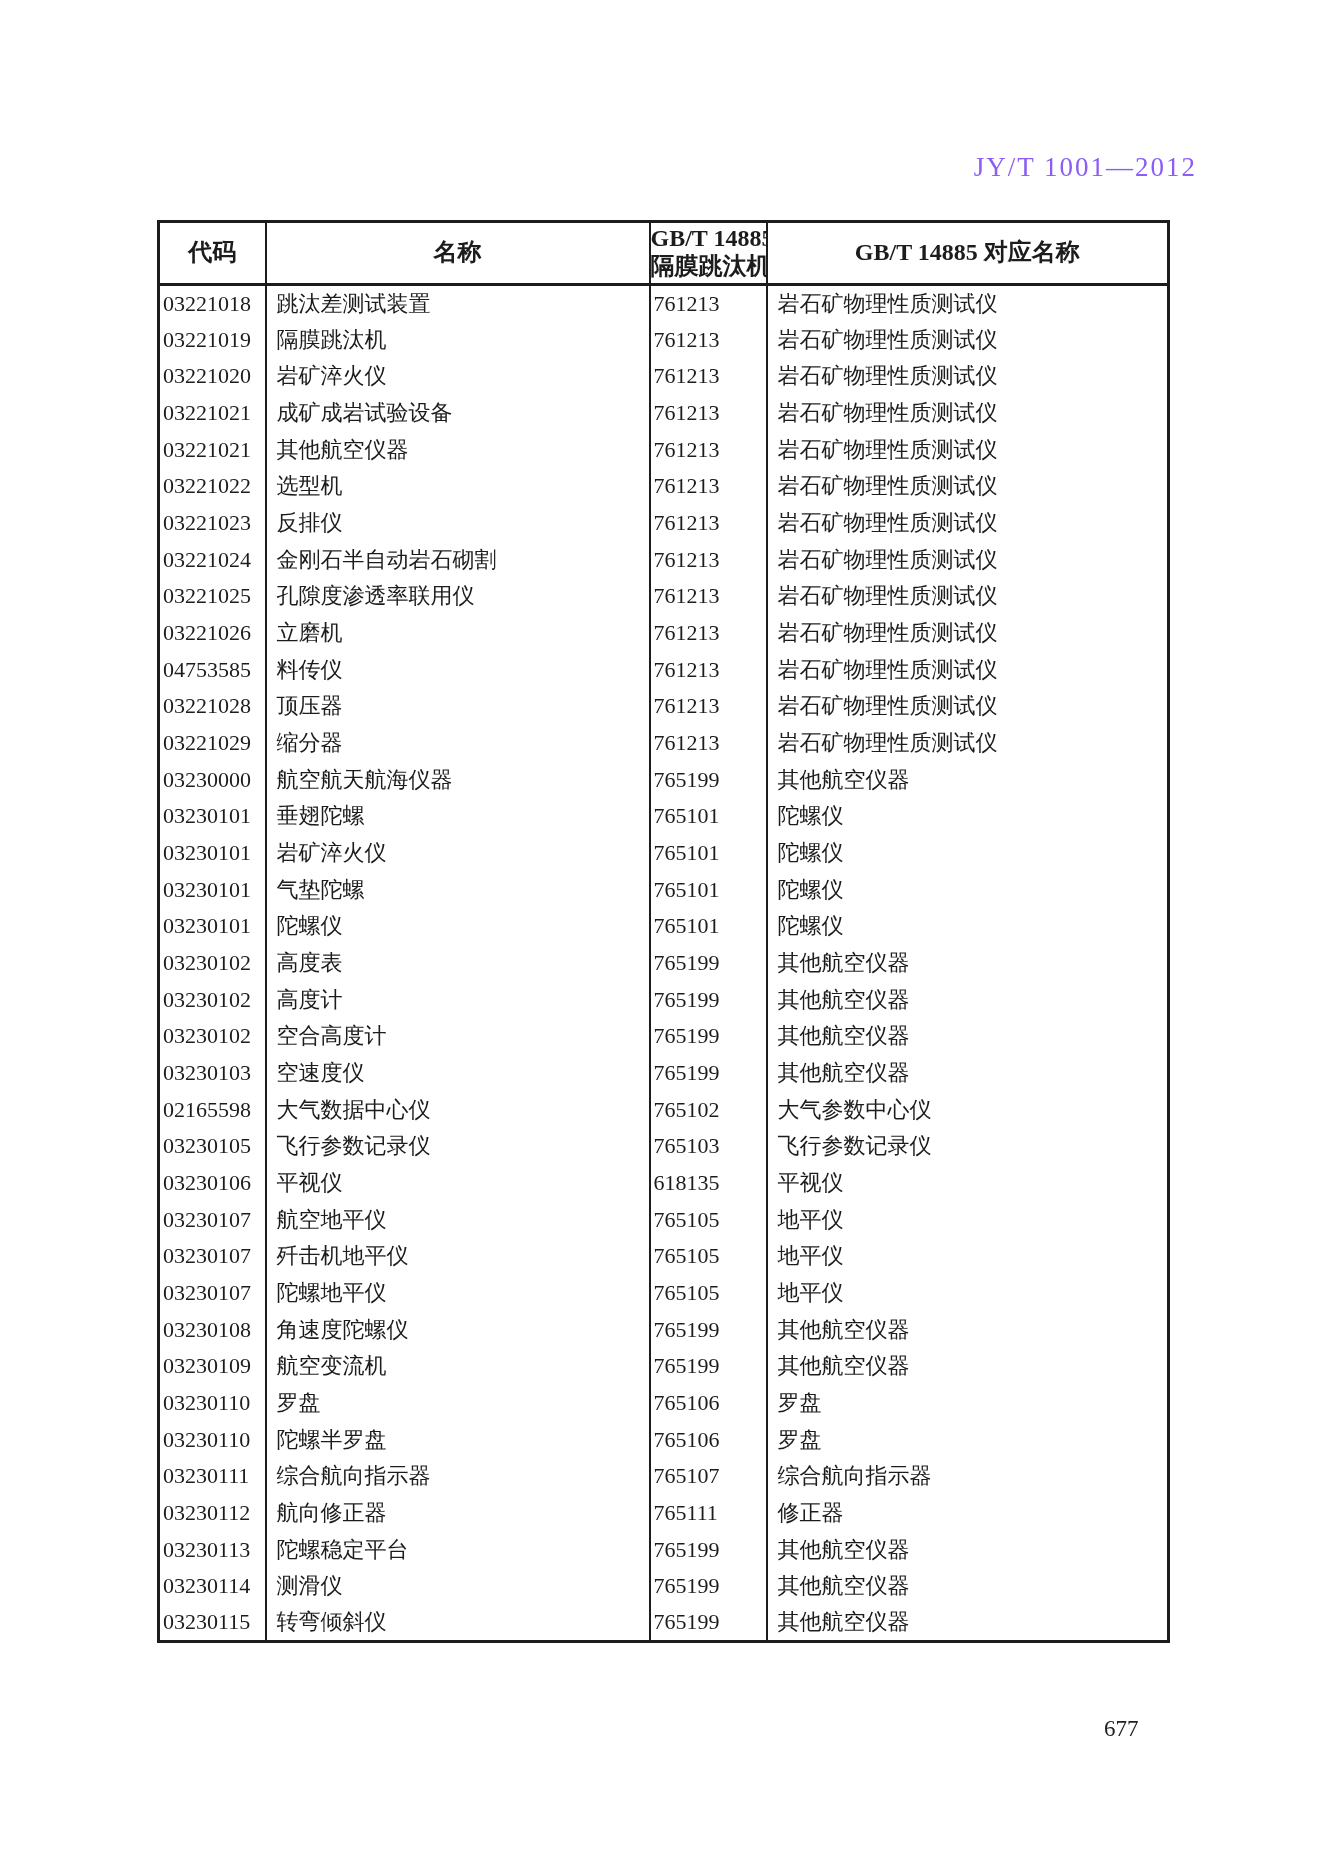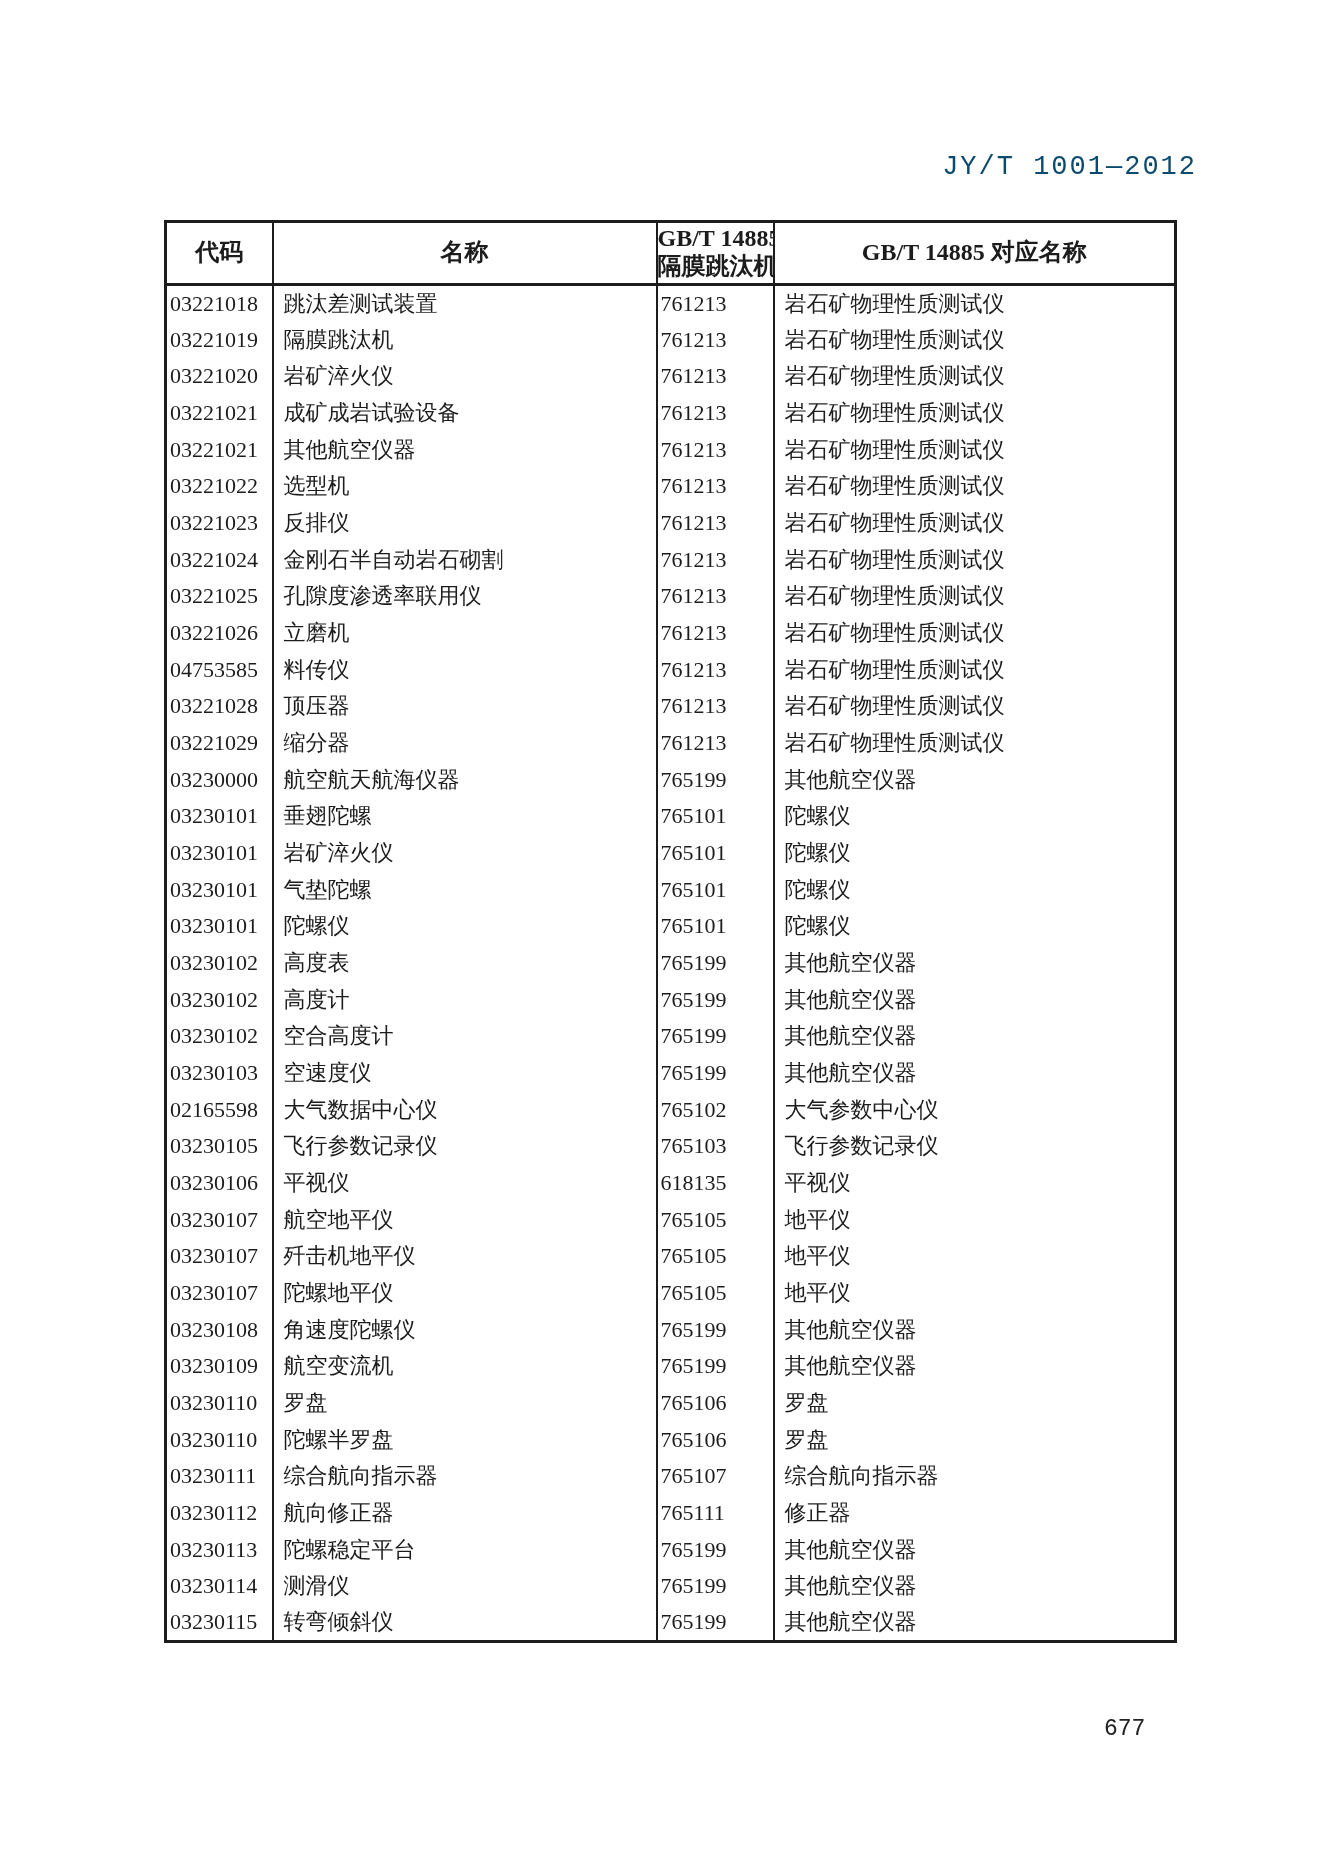--- a/index.html
+++ b/index.html
@@ -10,26 +10,26 @@
     position: relative;
     font-family: "Liberation Serif", "DejaVu Serif", serif;
     color: #1c1c1c;
   }
   .doc-number {
     position: absolute;
     top: 152px;
     right: 126px;
     font-size: 27px;
     letter-spacing: 2px;
-    font-family: Liberation Mono, monospace;
-    color: #0c4a6e;
+    font-family: Liberation Serif, serif;
+    color: #8b5cf6;
   }
   .mapping-table-wrap {
     position: absolute;
-    left: 164px;
+    left: 157px;
     top: 220px;
     width: 992px;
   }
   table.mapping-table {
     width: 100%;
     border-collapse: collapse;
     table-layout: fixed;
     border: 3px solid #1c1c1c;
   }
   table.mapping-table th,
@@ -55,21 +55,21 @@
     font-weight: normal;
   }
   td.cell-code { padding-left: 3px; text-align: left; }
   td.cell-name { padding-left: 10px; text-align: left; }
   .hdr-two-line span { display: block; }
   .page-number {
     position: absolute;
     top: 1716px;
     left: 1104px;
     font-size: 23px;
-    font-family: Liberation Mono, monospace;
+    font-family: Liberation Serif, serif;
     color: #222;
   }
 </style>
 </head>
 <body>
 
 <div class="doc-number">JY/T 1001—2012</div>
 
 <div class="mapping-table-wrap">
   <table class="mapping-table">

